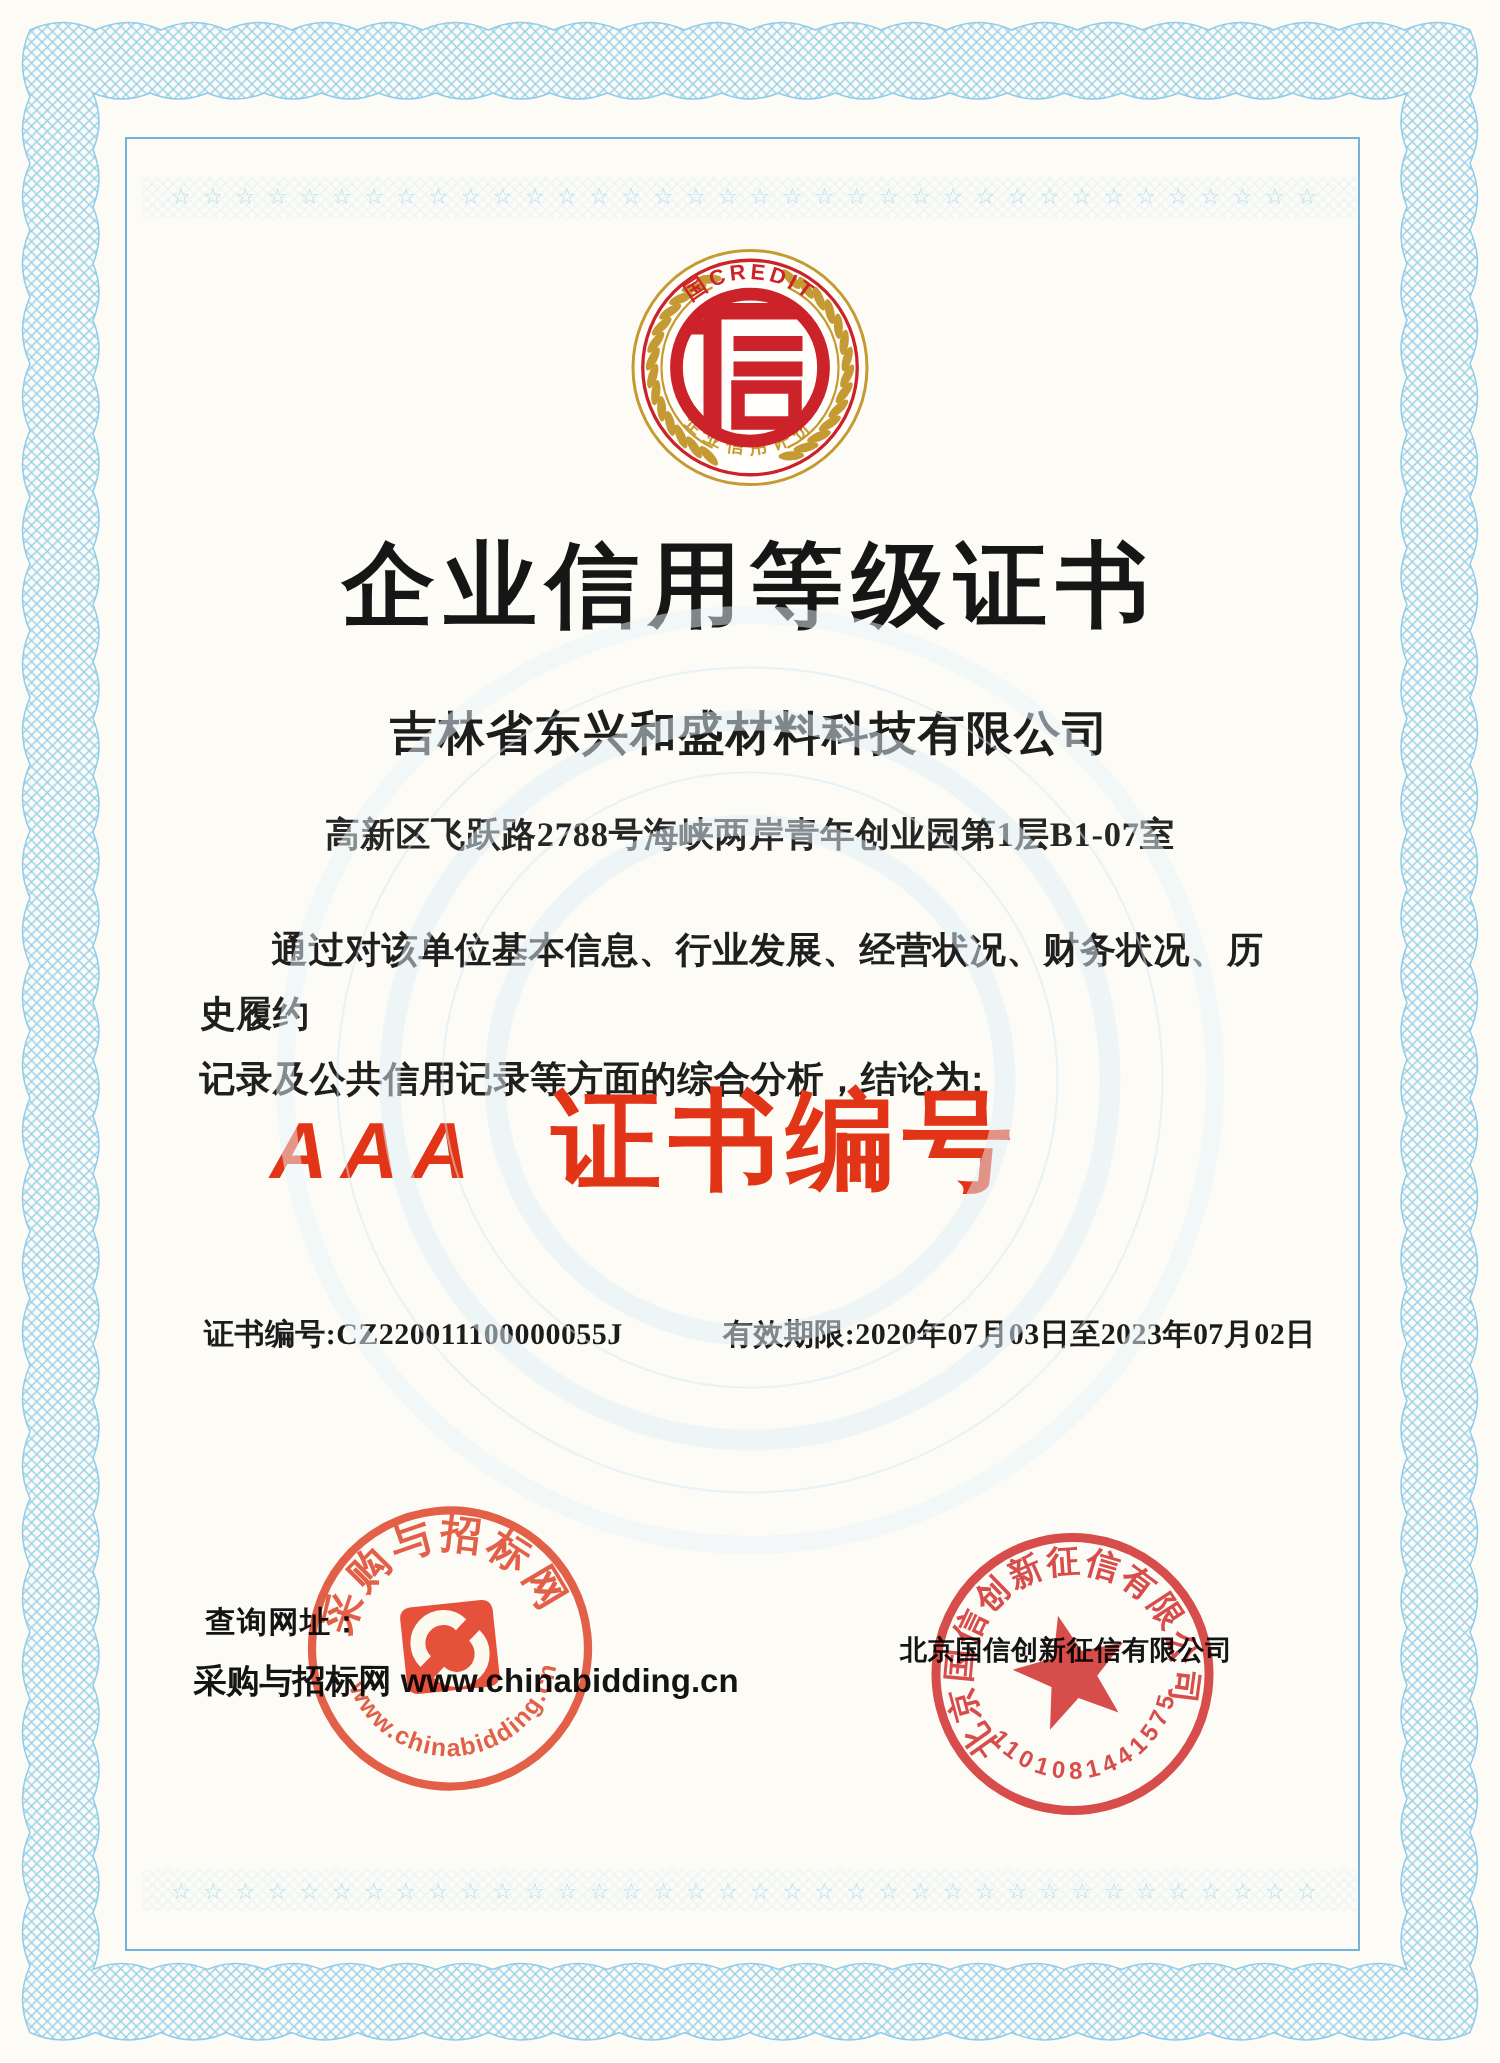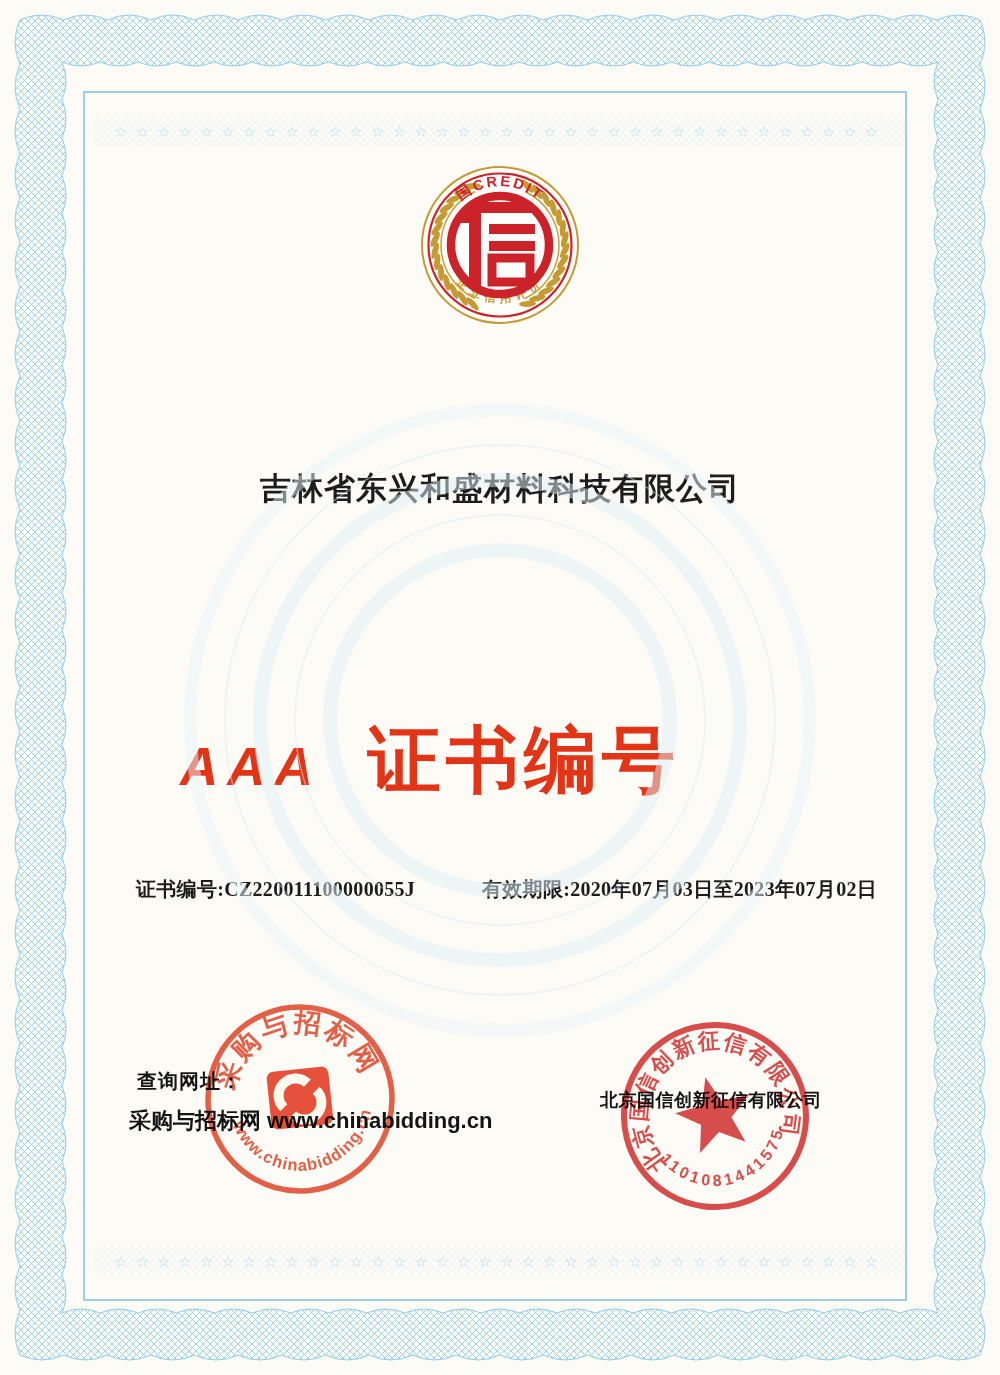--- a/index.html
+++ b/index.html
@@ -114,22 +114,28 @@
       <circle r="49" fill="none" stroke="#cc2229" stroke-width="8.5"></circle>
       <rect x="-31" y="-43" width="62" height="11"></rect>
       <rect x="-41" y="-32" width="11" height="10"></rect>
       <rect x="-31" y="-43" width="12" height="87"></rect>
       <rect x="-11" y="-21" width="46" height="10"></rect>
       <rect x="-11" y="-4" width="46" height="10"></rect>
       <rect x="-8" y="13" width="38" height="24" fill="none" stroke="#cc2229" stroke-width="9"></rect>
     </g>
   </svg>
 
+  <div class="abs centered title">企业信用等级证书</div>
   <div class="abs centered company">吉林省东兴和盛材料科技有限公司</div>
+  <div class="abs centered address">高新区飞跃路2788号海峡两岸青年创业园第1层B1-07室</div>
 
+  <div class="abs analysis">
+    <div class="indent">通过对该单位基本信息、行业发展、经营状况、财务状况、历史履约</div>
+    <div>记录及公共信用记录等方面的综合分析，结论为:</div>
+  </div>
 
   <div class="abs rating-row">
     <span class="rating-aaa">AAA</span><span class="rating-suffix">证书编号</span>
   </div>
 
   <div class="abs cert-line cert-no">证书编号:CZ220011100000055J</div>
   <div class="abs cert-line validity">有效期限:2020年07月03日至2023年07月02日</div>
 
   <svg class="abs stamp-svg stamp-left" width="196" height="196" viewBox="-98 -98 196 196">
     <g transform="rotate(-6)" stroke="none">

